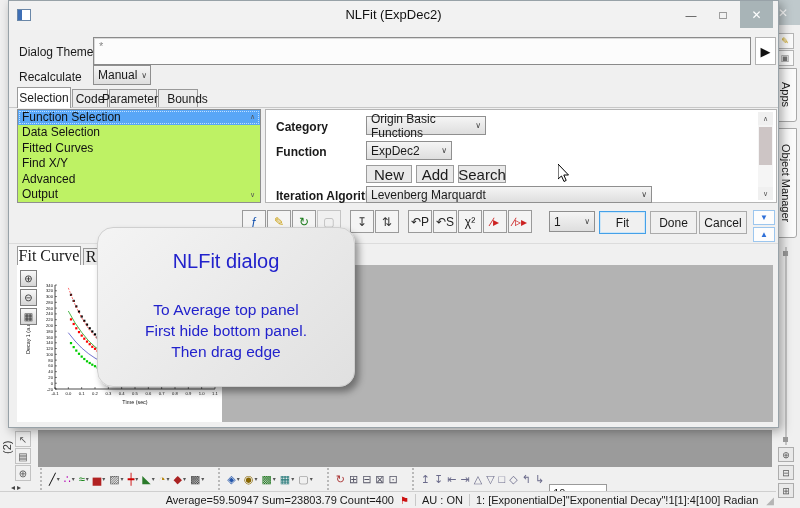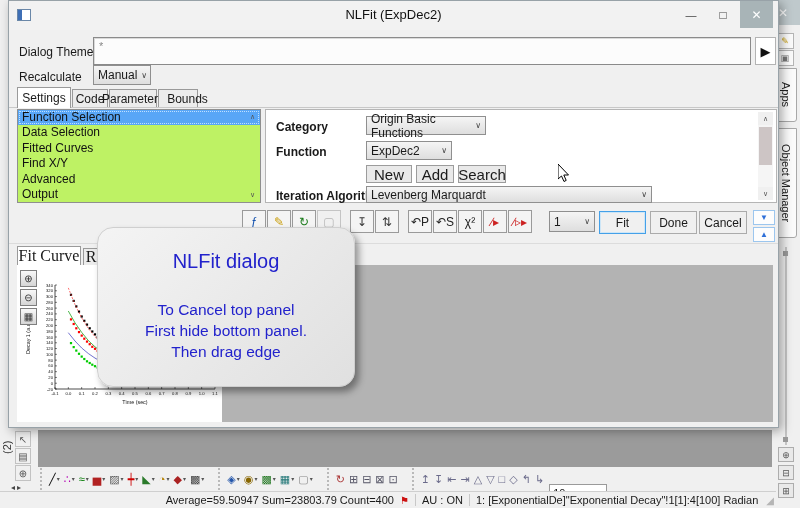--- a/index.html
+++ b/index.html
@@ -315,21 +315,21 @@
       <span>▶</span>
     </div>
 
     <div class="lbl" style="left:10px; top:69px;">Recalculate</div>
     <div class="combo" style="left:84px; top:64px; width:58px; height:20px;">
       <span>Manual</span>
       <span class="arrow">∨</span>
     </div>
 
     <div id="dlg-tabs">
-        <div class="tab active" style="left: 8px; width: 54px;">Settings</div>
+        <div class="tab active" style="left: 8px; width: 54px;">Selection</div>
         <div class="tab" style="left: 63px; width: 36px;">Code</div>
         <div class="tab" style="left: 100px; width: 48px;">Parameters</div>
         <div class="tab" style="left: 149px; width: 40px; padding-left: 19px;">Bounds</div>
       </div>
     <div id="tabline"></div>
 
     <div id="settings-list">
       <div id="list-items">
           <div class="list-item selected">Function Selection</div>
           <div class="list-item">Data Selection</div>
@@ -547,21 +547,21 @@
             <div class="mini-btn" style="top: 5px;">⊕</div>
             <div class="mini-btn" style="top: 24px;">⊖</div>
             <div class="mini-btn" style="top: 43px;">▦</div>
           </div>
       </div>
     </div>
 
     <div id="tooltip">
       <div class="tt-title">NLFit dialog</div>
       <div class="tt-body">
-        <div>To Cancel top panel</div>
+        <div>To Average top panel</div>
         <div>First hide bottom panel.</div>
         <div>Then drag edge</div>
       </div>
     </div>
 
     <svg id="cursor" width="13" height="20">
       <polygon points="0,0 0,15 3.5,12 6,17.5 8.2,16.4 5.8,11 10.5,11" fill="#ffffff" stroke="#000000" stroke-width="1"></polygon>
     </svg>
   </div>
 

